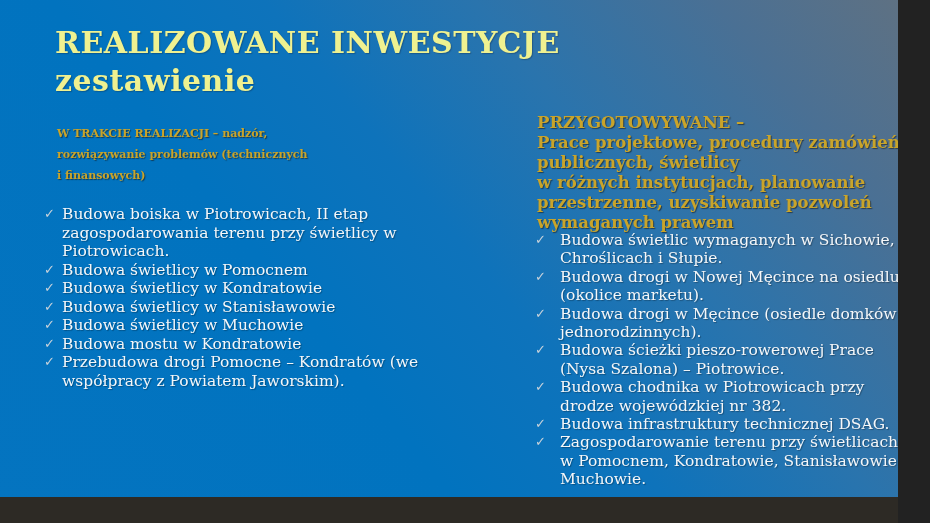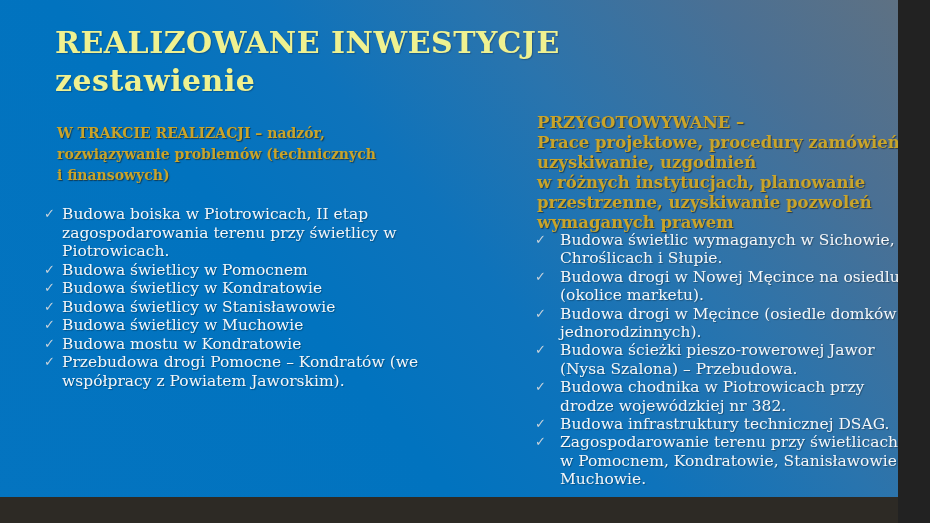--- a/index.html
+++ b/index.html
@@ -45,21 +45,21 @@
   .col-heading {
     position: absolute;
     font-weight: 700;
     color: #c9a42a;
     text-shadow: 1px 1px 1px rgba(25,25,25,0.6);
   }
   .left-heading {
     left: 57px;
     top: 123px;
     width: 440px;
-    font-size: 14px;
+    font-size: 11px;
     line-height: 21px;
   }
   .right-heading {
     left: 537px;
     top: 96px;
     width: 375px;
     font-size: 16.5px;
     line-height: 20px;
     margin-top: 17px;
   }
@@ -150,42 +150,42 @@
       </li>
       <li>
         <span class="check">✓</span>
         <span class="item-text">Przebudowa drogi Pomocne – Kondratów (we współpracy z Powiatem Jaworskim).</span>
       </li>
     </ul>
 
   <div class="col-heading right-heading">
       <div>PRZYGOTOWYWANE –</div>
       <div>Prace projektowe, procedury zamówień</div>
-      <div>uzyskiwanie, uzgodnień</div>
+      <div>publicznych, świetlicy</div>
       <div>w różnych instytucjach, planowanie</div>
       <div>przestrzenne, uzyskiwanie pozwoleń</div>
       <div>wymaganych prawem</div>
     </div>
 
   <ul class="bullet-list right-list">
       <li>
         <span class="check">✓</span>
         <span class="item-text">Budowa świetlic wymaganych w Sichowie, Chroślicach i Słupie.</span>
       </li>
       <li>
         <span class="check">✓</span>
         <span class="item-text">Budowa drogi w Nowej Męcince na osiedlu (okolice marketu).</span>
       </li>
       <li>
         <span class="check">✓</span>
         <span class="item-text">Budowa drogi w Męcince (osiedle domków jednorodzinnych).</span>
       </li>
       <li>
         <span class="check">✓</span>
-        <span class="item-text">Budowa ścieżki pieszo-rowerowej Jawor (Nysa Szalona) – Przebudowa.</span>
+        <span class="item-text">Budowa ścieżki pieszo-rowerowej Prace (Nysa Szalona) – Piotrowice.</span>
       </li>
       <li>
         <span class="check">✓</span>
         <span class="item-text">Budowa chodnika w Piotrowicach przy drodze wojewódzkiej nr 382.</span>
       </li>
       <li>
         <span class="check">✓</span>
         <span class="item-text">Budowa infrastruktury technicznej DSAG.</span>
       </li>
       <li>

